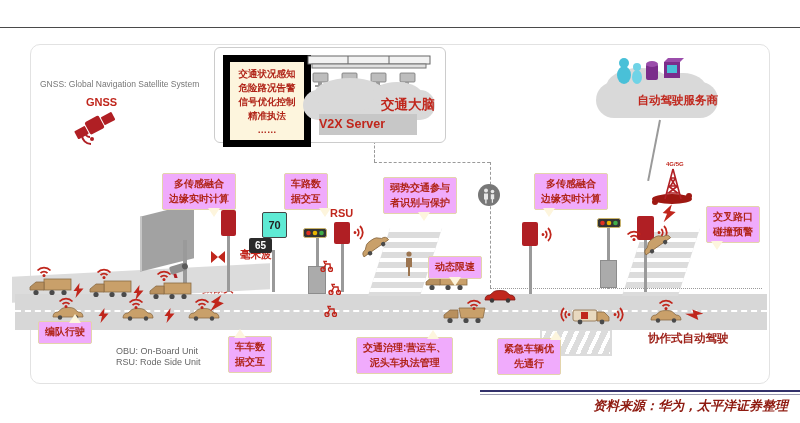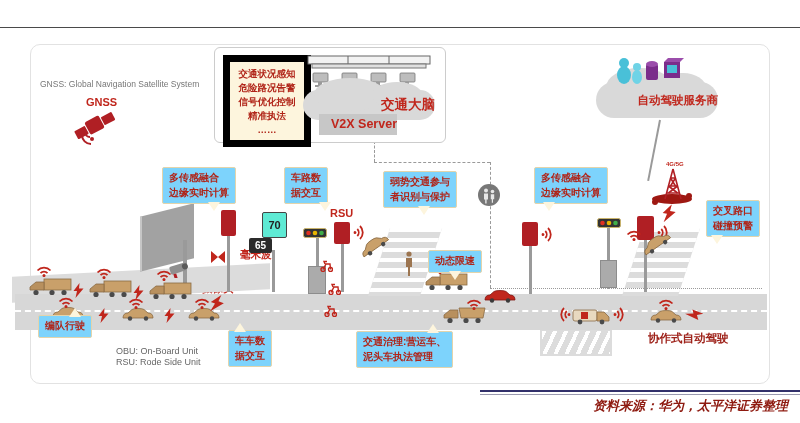--- a/index.html
+++ b/index.html
@@ -6,38 +6,38 @@
   #stage{position:relative;width:800px;height:423px;background:#fff;overflow:hidden;
          font-family:"Liberation Sans",sans-serif;}
   .abs{position:absolute;}
   .title{position:absolute;left:25px;top:5px;font-family:"Liberation Serif",serif;
          font-weight:bold;font-size:14.5px;letter-spacing:2px;color:#8e1a10;}
   .rule{position:absolute;background:#4a4a4a;}
   .frame{position:absolute;left:30px;top:44px;width:738px;height:338px;
          border:1px solid #e2e2e2;border-radius:10px;}
   .note{position:absolute;color:#777;font-size:8.5px;line-height:1.5;}
   .redlabel{position:absolute;color:#c0261c;font-weight:bold;font-size:10.5px;white-space:nowrap;}
-  .callout{position:absolute;background:#7dd3fc;border:1px solid #e3d4ab;color:#b02418;
-           font-weight:bold;font-size:10px;line-height:1.45;text-align:left;
-           padding:3px 6px;border-radius:2px;z-index:6;white-space:nowrap;}
+  .callout{position:absolute;background:#f0abfc;border:1px solid #e3d4ab;color:#b02418;
+           font-weight:bold;font-size:10px;line-height:1.45;text-align:center;
+           padding:3px 6px;border-radius:2px;z-index:6;white-space:nowrap;margin-top:6px;}
   .ptr{position:absolute;width:0;height:0;border:6px solid transparent;}
   .ptr-down{border-top:9px solid #fdf5dd;bottom:-14px;}
   .ptr-up{border-bottom:9px solid #fdf5dd;top:-14px;}
   .panelbox{position:absolute;left:214px;top:47px;width:230px;height:94px;background:#fff;
             border:1px solid #ccc;border-radius:6px;z-index:5;}
   .beige{position:absolute;left:8px;top:7px;width:74px;height:78px;background:#fdf5dd;
          border:7px solid #000000;display:flex;flex-direction:column;justify-content:center;
          align-items:center;gap:1px;color:#b02418;font-weight:bold;font-size:9.5px;}
   .cloud{position:absolute;background:#d9d9d9;border-radius:18px;}
   .cloud::before,.cloud::after{content:"";position:absolute;background:#d9d9d9;border-radius:50%;}
   .cloud::before{width:55%;height:110%;left:8%;top:-40%;}
   .cloud::after{width:38%;height:85%;right:10%;top:-26%;}
   .cloudtxt{position:relative;z-index:2;color:#c0261c;font-weight:bold;text-align:right;}
-  .v2xbar{position:absolute;left:104px;top:66px;width:78px;height:21px;background:#c7c7c7;
-          color:#c0261c;font-weight:bold;font-size:12.5px;text-align:right;line-height:21px;z-index:3;}
+  .v2xbar{position:absolute;left:104px;top:66px;width:98px;height:21px;background:#c7c7c7;
+          color:#c0261c;font-weight:bold;font-size:12.5px;text-align:left;line-height:21px;z-index:3;}
   .road{position:absolute;background:#d7d7d7;z-index:1;}
   .lane{position:absolute;left:0;top:16px;width:100%;border-top:2px dashed #fff;}
   .zebra{position:absolute;background-color:#dcdcdc;z-index:1;
          background-image:repeating-linear-gradient(180deg,#fff 0 4px,rgba(0,0,0,0) 4px 10px);}
   .zebra2{position:absolute;background-color:#dcdcdc;z-index:1;
           background-image:repeating-linear-gradient(115deg,#fff 0 4px,rgba(0,0,0,0) 4px 10px);}
   .pole{position:absolute;background:#9a9a9a;z-index:2;}
   .cabinet{position:absolute;background:#ababab;border:1px solid #8c8c8c;z-index:2;}
   .rsubox{position:absolute;background:#b01f24;border-radius:2px;z-index:3;}
   .dash-v{position:absolute;border-left:1.5px dashed #9a9a9a;z-index:2;}
@@ -442,20 +442,25 @@
   <div class="callout" style="left:228px;top:330px;">
     <div>车车数</div>
     <div>据交互</div>
     <span class="ptr ptr-up" style="left:5px;"></span>
   </div>
   <div class="callout" style="left:356px;top:331px;">
     <div>交通治理:营运车、</div>
     <div>泥头车执法管理</div>
     <span class="ptr ptr-up" style="left:70px;"></span>
   </div>
+  <div class="callout" style="left:497px;top:332px;">
+    <div>紧急车辆优</div>
+    <div>先通行</div>
+    <span class="ptr ptr-up" style="left:52px;"></span>
+  </div>
   <div class="callout" style="left:38px;top:315px;">
     <div>编队行驶</div>
     <span class="ptr ptr-up" style="left:30px;"></span>
   </div>
   <div class="coop" style="left:648px;top:331px;z-index:6;">协作式自动驾驶</div>
 
   <div class="note" style="left:116px;top:345px;font-size:9px;color:#666;">OBU: On-Board Unit</div>
   <div class="note" style="left:116px;top:356px;font-size:9px;color:#666;">RSU: Rode Side Unit</div>
 
   <div class="srcline" style="left:480px;top:390px;width:320px;height:2px;background:#32316b;"></div>

